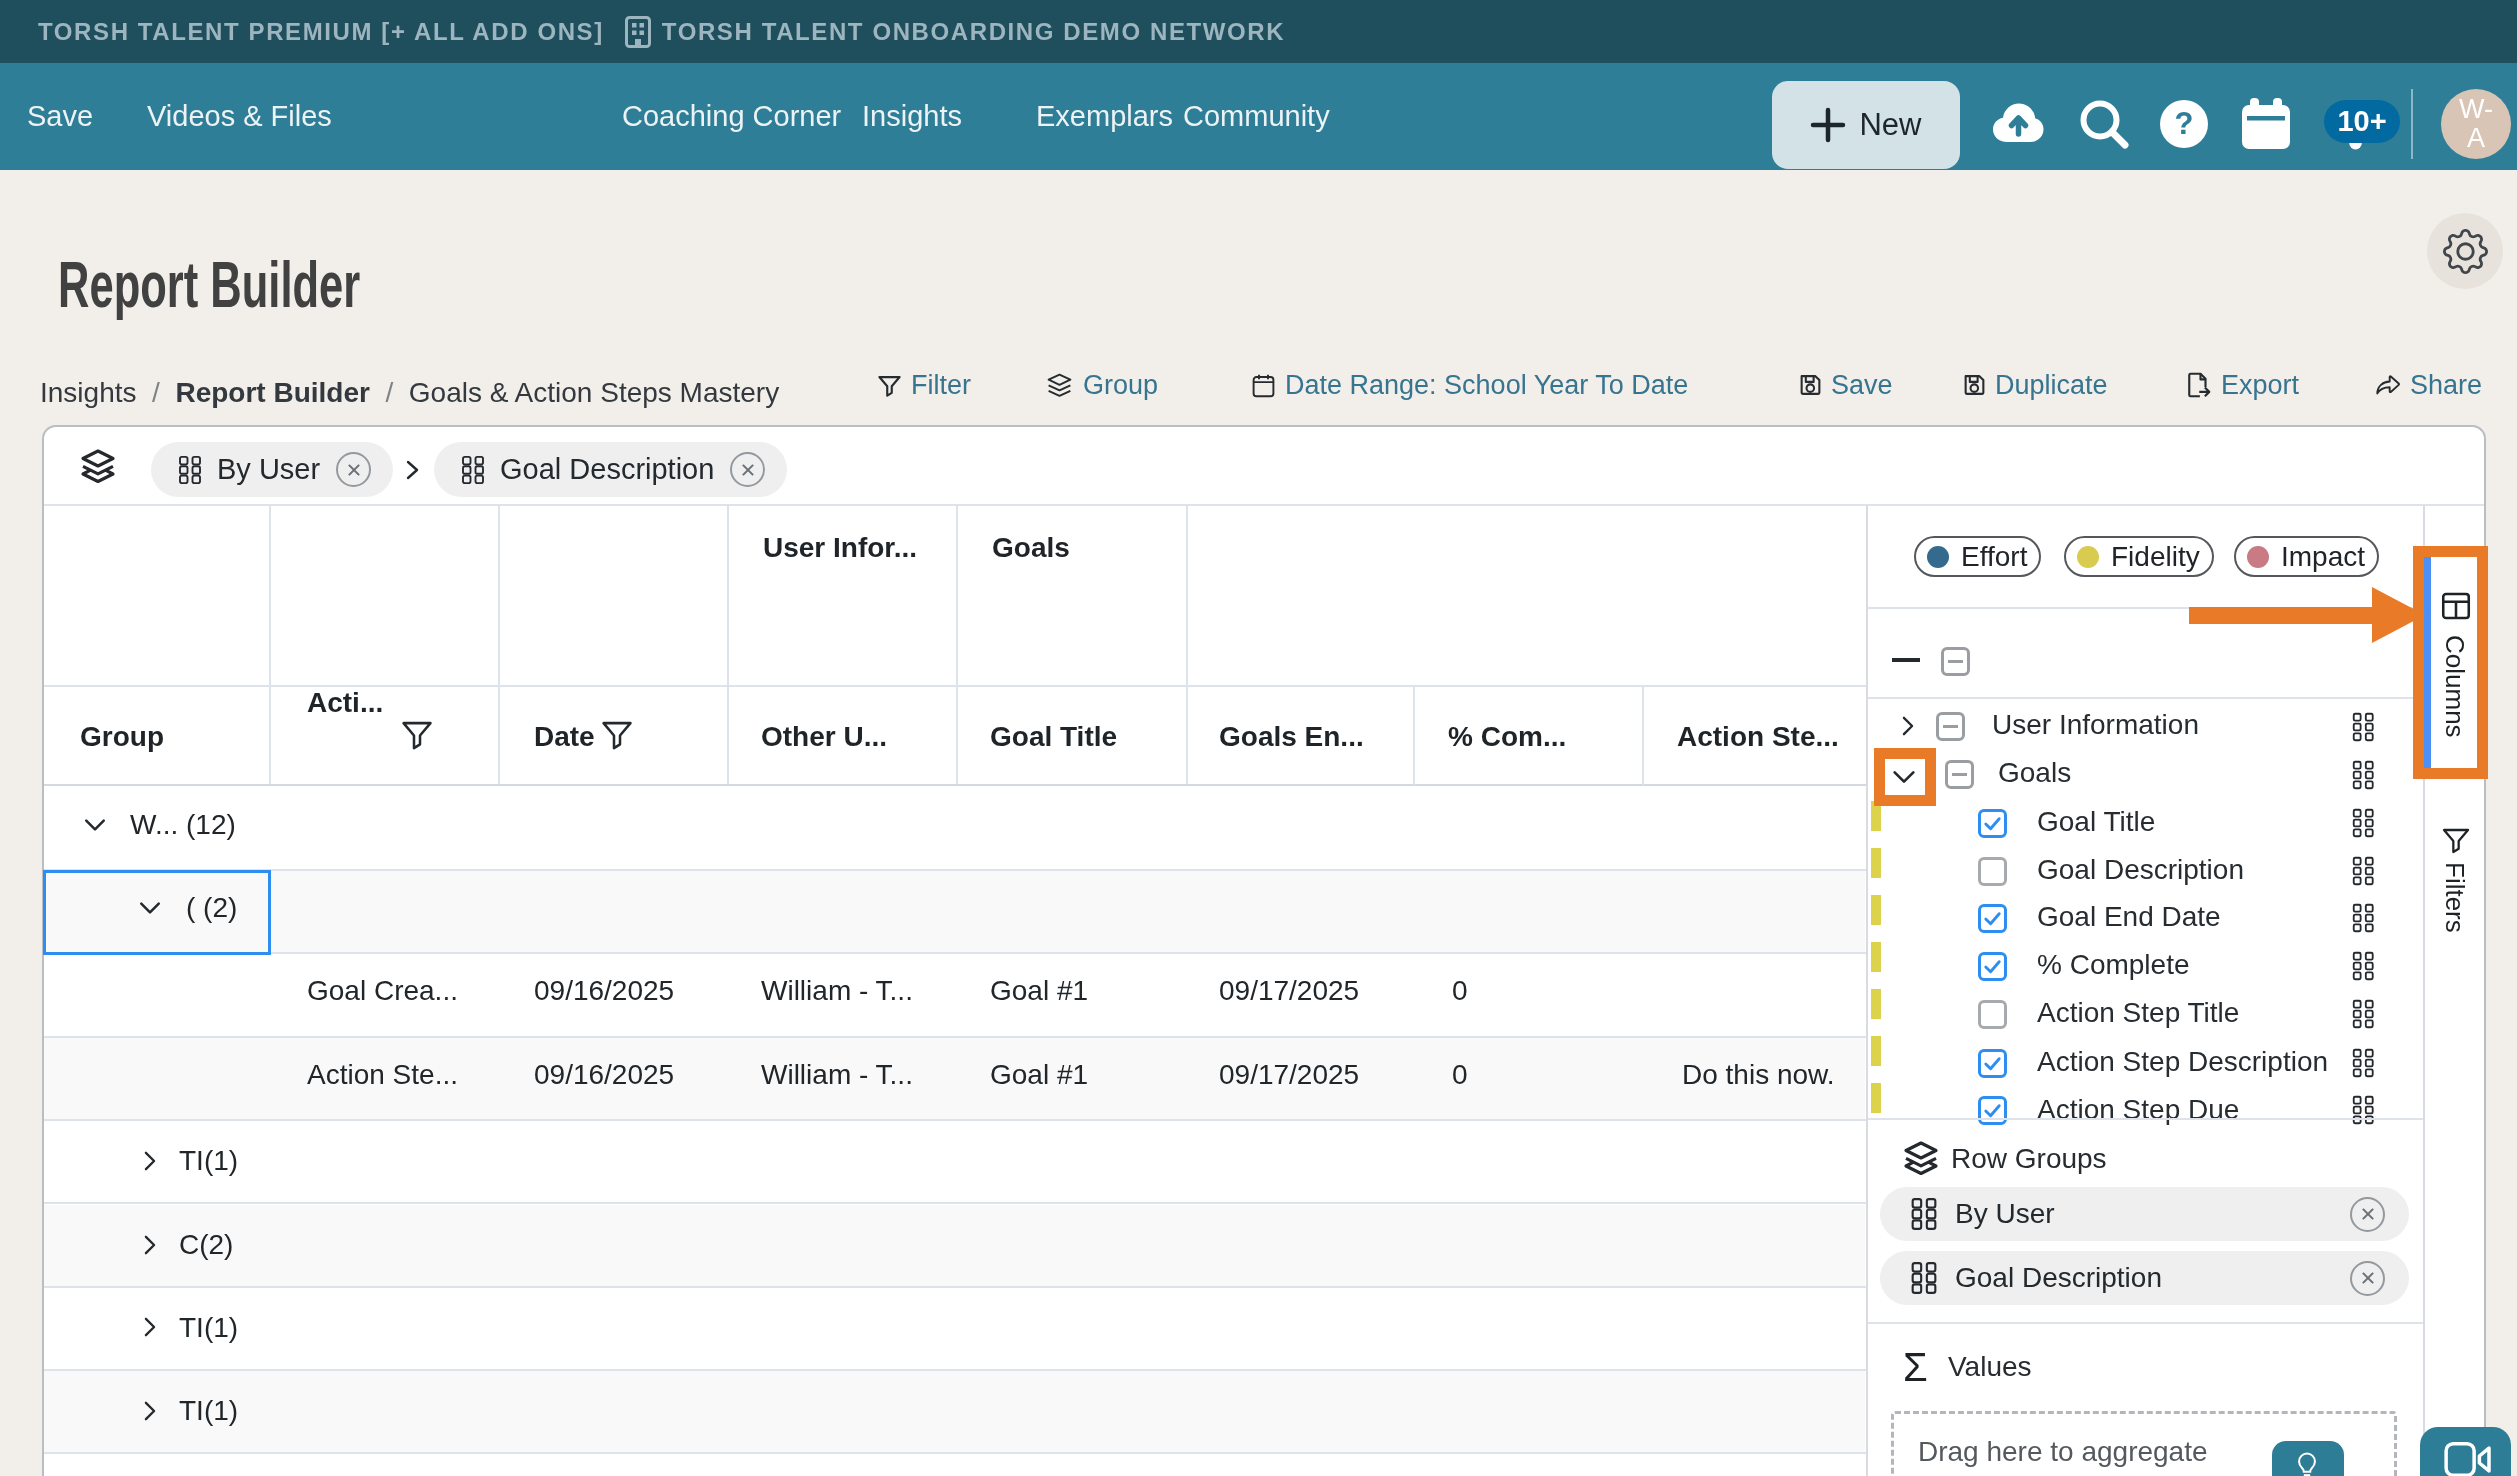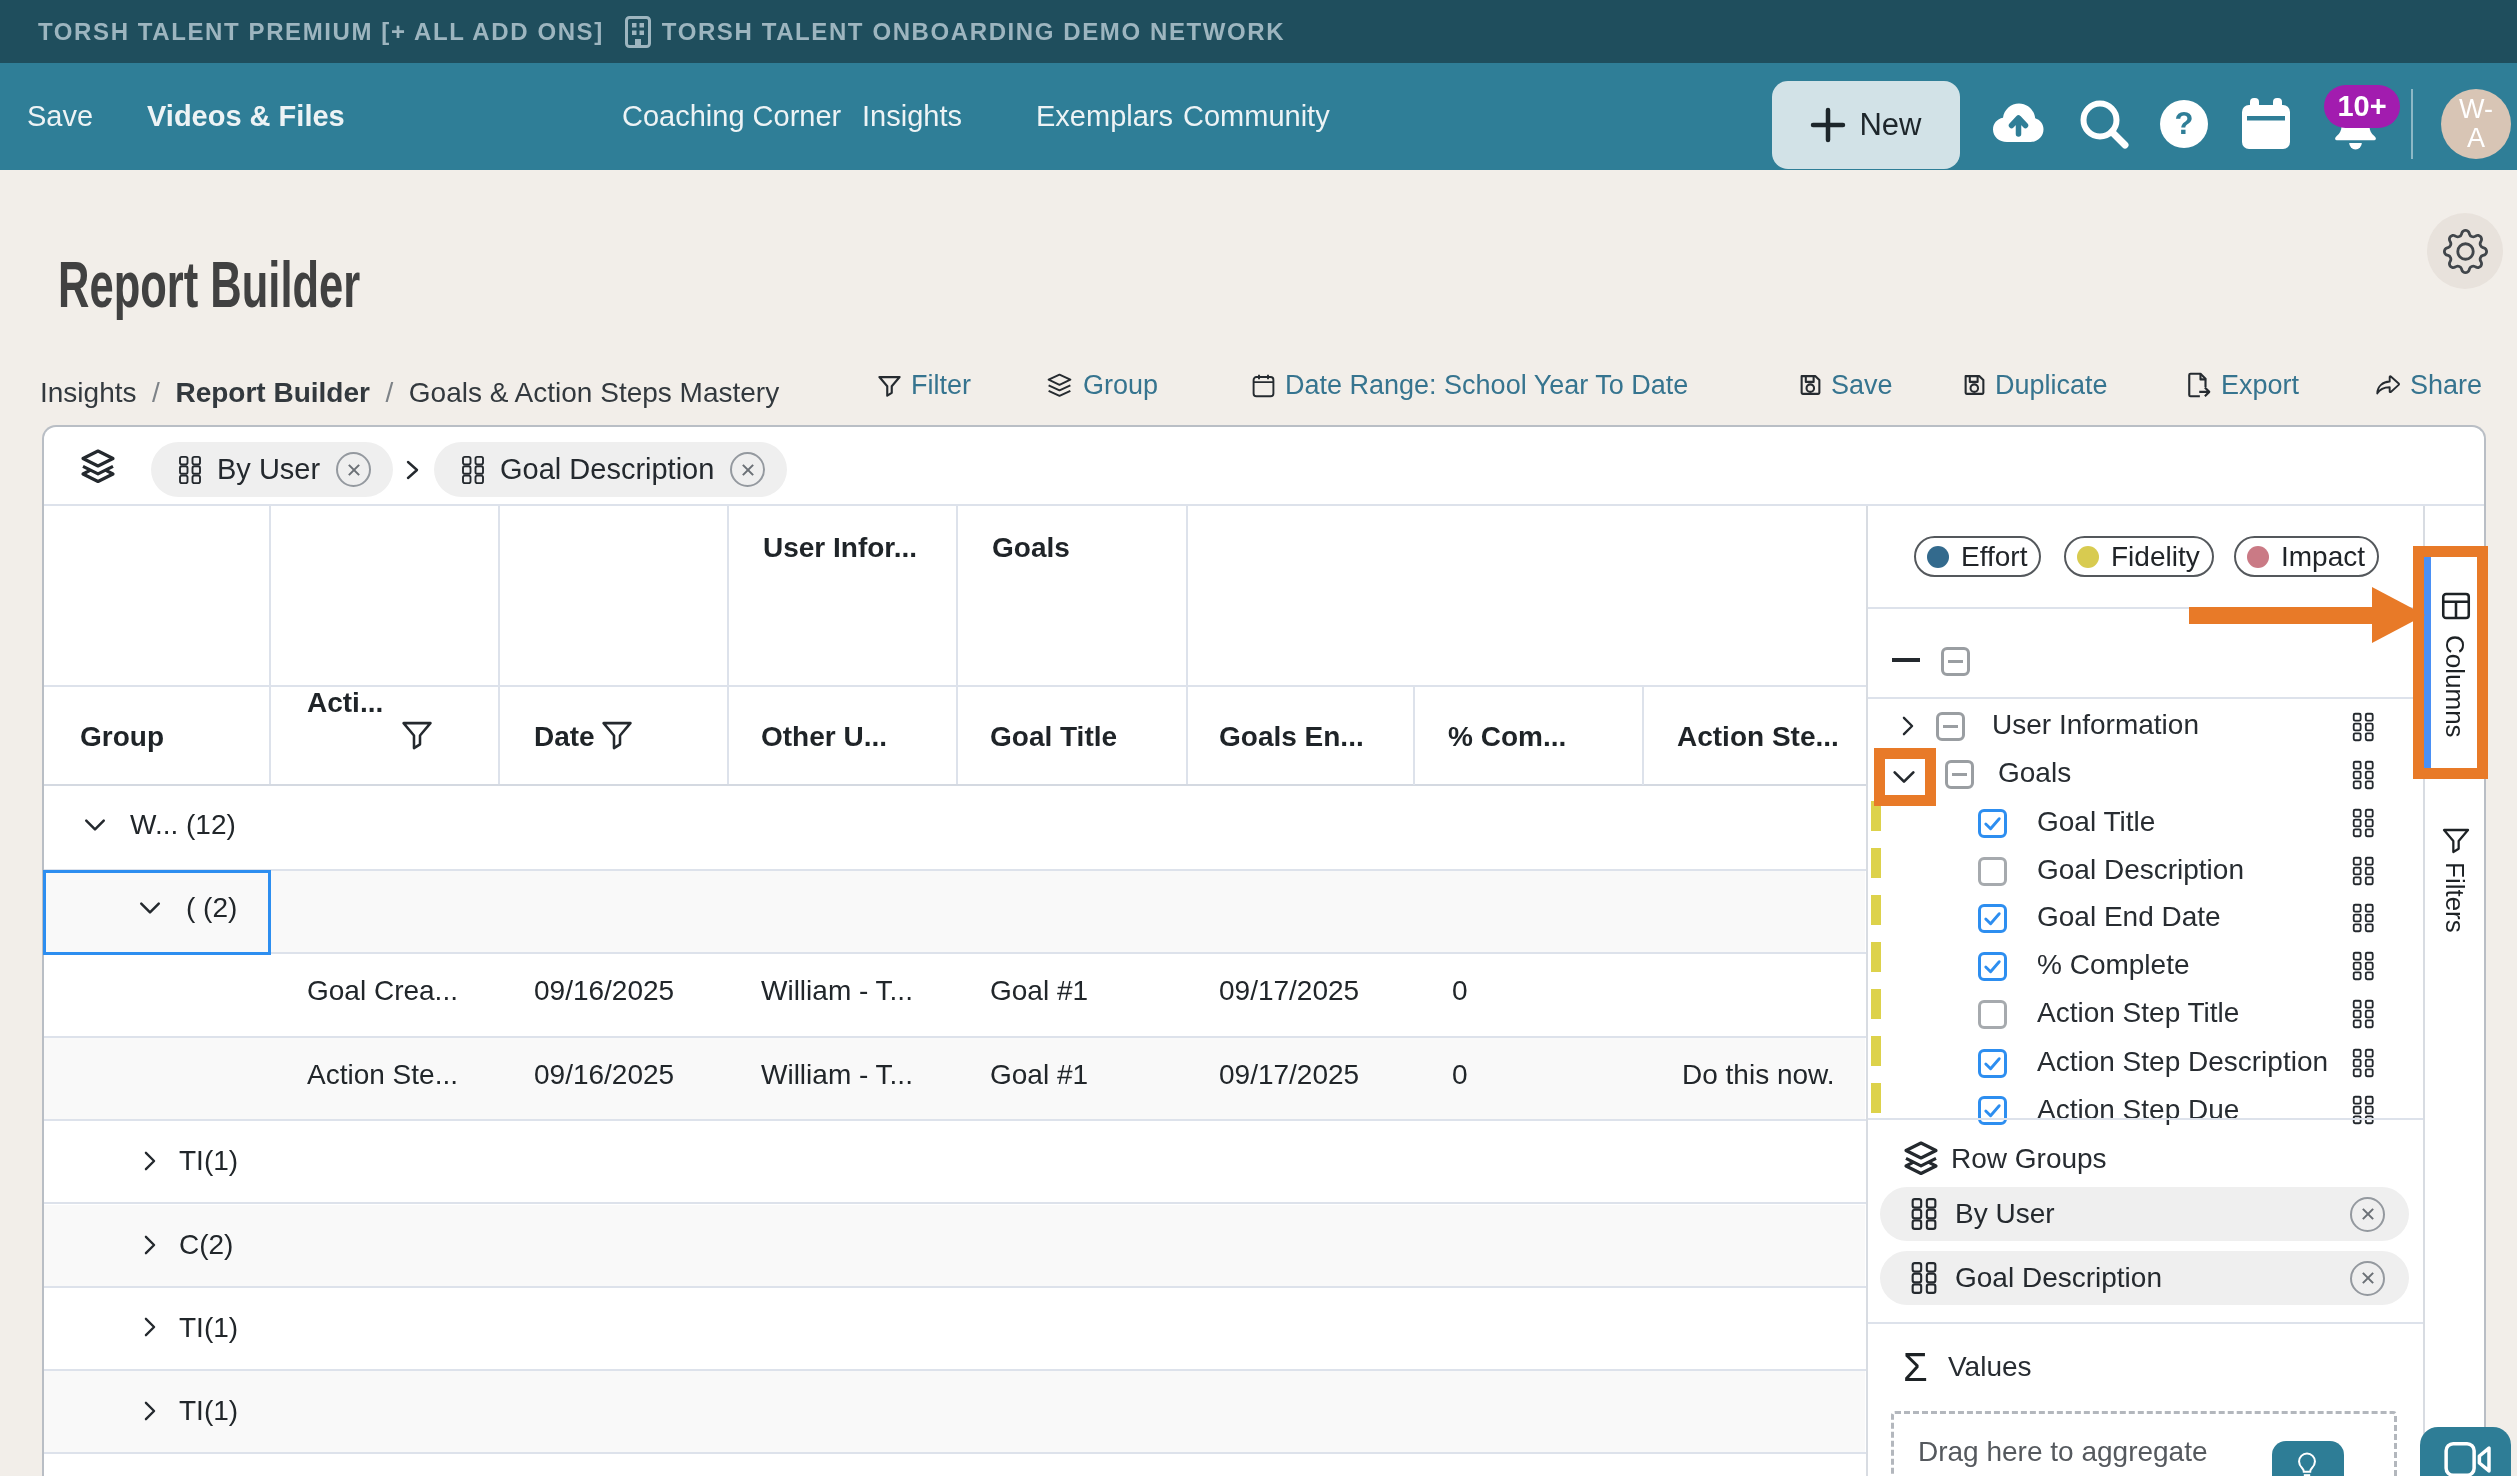--- a/index.html
+++ b/index.html
@@ -13,21 +13,21 @@
   #topbar { position:absolute; left:0; top:0; width:2517px; height:63px; background:#1f4e5d;
     display:flex; align-items:center; color:#9db5bf; font-size:24px; font-weight:700; letter-spacing:1.6px; }
 
   
   #nav { position:absolute; left:0; top:63px; width:2517px; height:107px; background:#2f7e97; }
   .navitem { position:absolute; top:63px; height:107px; display:flex; align-items:center; color:#edf3f5; font-size:29px; }
   #newbtn { position:absolute; left:1772px; top:81px; width:188px; height:88px; background:#d2e2e7; border-radius:16px;
     display:flex; align-items:center; justify-content:center; color:#1d262b; font-size:31px; }
   #avatar { position:absolute; left:2441px; top:89px; width:70px; height:70px; border-radius:50%; background:#d8c5b5;
     color:#fff; font-size:27px; line-height:29px; display:flex; align-items:center; justify-content:center; text-align:center; }
-  #badge { position:absolute; left:2324px; top:85px; width:76px; height:43px; background:#a21caf; border-radius:22px;
+  #badge { position:absolute; left:2324px; top:100px; width:76px; height:43px; background:#0369a1; border-radius:22px;
     color:#fff; font-size:29px; font-weight:700; display:flex; align-items:center; justify-content:center; }
   #navdiv { position:absolute; left:2411px; top:89px; width:2px; height:70px; background:rgba(255,255,255,.45); }
 
   
   #title { position:absolute; left:58px; top:248px; font-size:64px; font-weight:700; color:#414141;
     transform:scaleX(0.68); transform-origin:0 0; white-space:nowrap; }
   #gearwrap { position:absolute; left:2427px; top:213px; width:76px; height:76px; border-radius:50%; background:#e8e2dc;
     display:flex; align-items:center; justify-content:center; }
 
   
@@ -77,21 +77,21 @@
           <rect x="8" y="14.5" width="4.5" height="4.5" fill="#9db5bf"></rect>
           <rect x="15.5" y="14.5" width="4.5" height="4.5" fill="#9db5bf"></rect>
           <rect x="11" y="23" width="6" height="8" fill="#9db5bf"></rect>
         </svg>
       </span>
     <span>TORSH TALENT ONBOARDING DEMO NETWORK</span>
   </div>
 
   <div id="nav"></div>
   <div class="navitem" style="left:27px;">Save</div>
-  <div class="navitem" style="left:147px;font-weight:bold;">Videos &amp; Files</div>
+  <div class="navitem" style="left:147px;">Videos &amp; Files</div>
   <div class="navitem" style="left:609px;margin-left:13px;">Coaching Corner</div>
   <div class="navitem" style="left:862px;">Insights</div>
   <div class="navitem" style="left:1036px;">Exemplars</div>
   <div class="navitem" style="left:1183px;">Community</div>
   <div id="newbtn"><svg width="36" height="36" viewBox="0 0 36 36" style="margin-right:13px;">
         <path d="M18 3v30M3 18h30" stroke="#1d262b" stroke-width="4.5" stroke-linecap="round"></path>
       </svg>New</div>
 
   <div class="abs" style="left:1990px; top:100px;">
       <svg width="56" height="46" viewBox="0 0 56 46">

